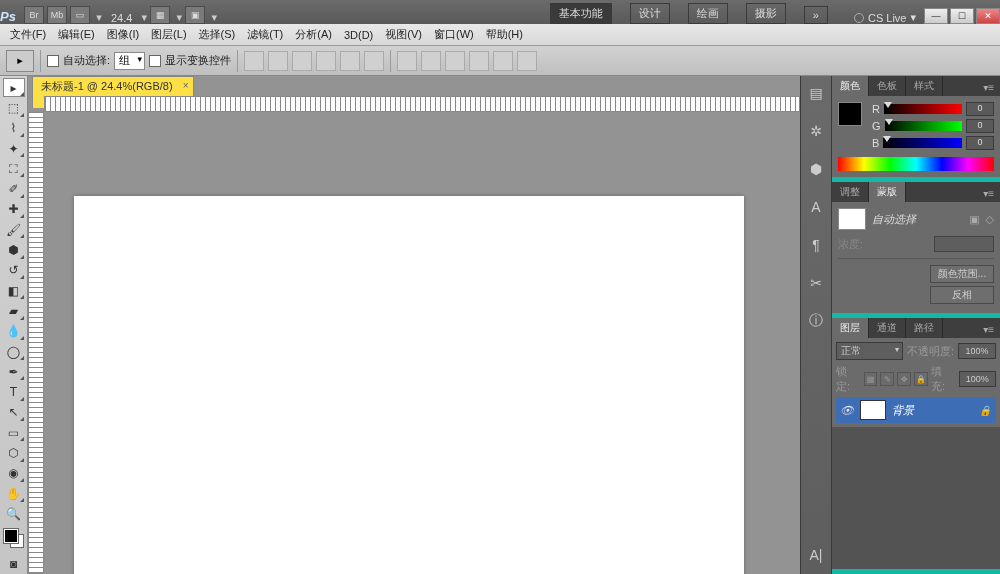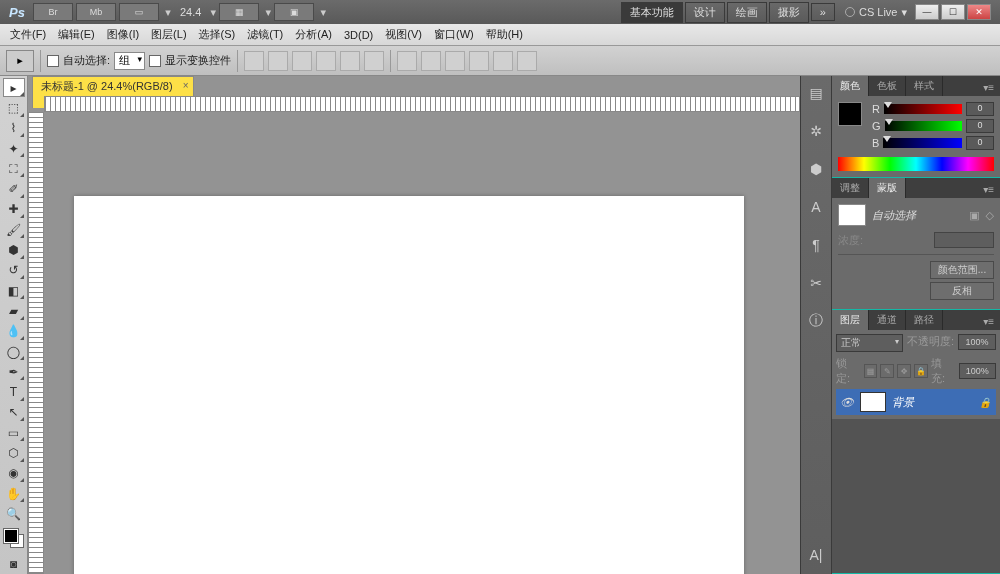--- a/index.html
+++ b/index.html
@@ -1,23 +1,23 @@
 <!DOCTYPE html>
 <html><head>
 <meta charset="utf-8">
 <style>
 *{box-sizing:border-box;margin:0;padding:0;font-family:"Microsoft YaHei",Arial,sans-serif;font-size:11px;user-select:none}
 body{width:1000px;height:574px;background:#939393;overflow:hidden;position:relative}
-.titlebar{height:24px;background:linear-gradient(#6b6b6b,#595959);display:flex;align-items:center;padding:0 9px;color:#ddd}
+.titlebar{height:24px;background:linear-gradient(#6b6b6b,#595959);display:flex;align-items:flex-end;padding:0 0;color:#ddd}
 .titlebar .ps-logo{font-weight:bold;font-size:13px;color:#c8e6ff;font-style:italic;margin-right:8px}
-.tb-ico{width:40px;height:18px;background:#7a7a7a;border:1px solid #4a4a4a;margin-right:3px;display:flex;align-items:center;justify-content:center;font-size:9px;color:#ddd}
+.tb-ico{width:20px;height:18px;background:#7a7a7a;border:1px solid #4a4a4a;margin-right:3px;display:flex;align-items:center;justify-content:center;font-size:9px;color:#ddd}
 .tb-dd{width:12px;display:flex;align-items:center;justify-content:center;color:#ccc}
 .tb-zoom{margin:0 6px;color:#ddd}
 .titlebar .spacer{flex:1}
-.workspace-btn{padding:2px 8px;border:1px solid #3a3a3a;margin-right:2px;color:#ddd;font-size:11px}
+.workspace-btn{padding:2px 8px;border:1px solid #3a3a3a;margin-right:18px;color:#ddd;font-size:11px}
 .workspace-btn.active{background:#3a3a3a}
 .cslive{margin:0 8px;color:#ddd;display:flex;align-items:center;gap:4px}
 .cslive .circ{width:10px;height:10px;border:1px solid #aaa;border-radius:50%}
 .winbtns{display:flex;gap:2px}
 .winbtn{width:24px;height:16px;border:1px solid #888;background:linear-gradient(#eee,#ccc);display:flex;align-items:center;justify-content:center;font-size:9px;color:#333}
 .winbtn.close{background:linear-gradient(#e88,#c44);color:#fff}
 .menubar{height:22px;background:linear-gradient(#e8e8e8,#d8d8d8);border-bottom:1px solid #999;display:flex;align-items:center;padding:0 4px}
 .menubar span{padding:2px 6px;color:#222;cursor:default}
 .optbar{height:30px;background:linear-gradient(#d2d2d2,#bfbfbf);border-bottom:1px solid #888;display:flex;align-items:center;padding:0 6px;gap:4px}
 .opt-tool{width:28px;height:22px;background:#ccc;border:1px solid #888;display:flex;align-items:center;justify-content:center}
@@ -40,41 +40,41 @@
 .doctab .x{position:absolute;right:4px;top:3px;font-size:10px;color:#666}
 .ruler-h{position:absolute;top:20px;left:16px;right:0;height:16px;background:#fff;border:1px solid #888;font-size:8px;color:#555;overflow:hidden}
 .ruler-h::before{content:"";position:absolute;inset:0;background:repeating-linear-gradient(90deg,#888 0,#888 1px,transparent 1px,transparent 5px)}
 .ruler-v{position:absolute;top:36px;left:0;width:16px;bottom:0;background:#fff;border:1px solid #888;font-size:8px;color:#555;overflow:hidden}
 .ruler-v::before{content:"";position:absolute;inset:0;background:repeating-linear-gradient(0deg,#888 0,#888 1px,transparent 1px,transparent 5px)}
 .canvas{position:absolute;top:120px;left:46px;width:670px;height:460px;background:#fff;box-shadow:0 0 4px rgba(0,0,0,.3)}
 .right-dock{width:200px;background:#535353;display:flex}
 .dock-strip{width:32px;background:linear-gradient(#6a6a6a,#5e5e5e);border-left:1px solid #3a3a3a;border-right:1px solid #3a3a3a;display:flex;flex-direction:column;align-items:center;padding-top:6px;gap:16px}
 .dock-ico{width:22px;height:22px;color:#ccc;display:flex;align-items:center;justify-content:center;font-size:14px}
 .panels{flex:1;display:flex;flex-direction:column;background:#535353}
-.panel{border-bottom:1px solid #14b8a6}
+.panel{border-bottom:5px solid #14b8a6}
 .ptabs{height:20px;background:#3e3e3e;display:flex;align-items:end}
 .ptab{padding:3px 8px;color:#aaa;font-size:10px;border-right:1px solid #2a2a2a}
 .ptab.active{background:#6b6b6b;color:#eee}
 .ptab-menu{margin-left:auto;padding:3px 6px;color:#aaa;font-size:10px}
 .pbody{background:#6b6b6b;padding:6px;color:#ddd;font-size:10px}
 .color-row{display:flex;align-items:center;gap:4px;margin-bottom:3px}
 .color-sw{width:24px;height:24px;background:#000;border:1px solid #888;margin-right:4px}
 .slider{flex:1;height:10px;position:relative}
 .slider.r{background:linear-gradient(90deg,#000,#f00)}
 .slider.g{background:linear-gradient(90deg,#000,#0f0)}
 .slider.b{background:linear-gradient(90deg,#000,#00f)}
 .slider .thumb{position:absolute;left:0;top:-2px;width:0;height:0;border-left:4px solid transparent;border-right:4px solid transparent;border-top:6px solid #ddd}
 .num-field{width:28px;height:14px;background:#5a5a5a;border:1px solid #3a3a3a;color:#ddd;text-align:center;font-size:9px}
 .spectrum{height:14px;margin-top:4px;background:linear-gradient(90deg,#f00,#ff0,#0f0,#0ff,#00f,#f0f,#f00)}
 .mask-sw{width:28px;height:22px;background:#fff;border:1px solid #888;margin-right:6px}
 .mask-row{display:flex;align-items:center;margin-bottom:6px}
 .mask-lbl{color:#888;width:30px}
 .mask-val{width:60px;height:16px;background:#5e5e5e;border:1px solid #444;margin-left:auto}
 .mask-btn{width:64px;height:18px;background:#6e6e6e;border:1px solid #4a4a4a;color:#ccc;text-align:center;font-size:10px;margin-left:auto;margin-bottom:3px;line-height:16px}
-.layer-opts{display:flex;align-items:flex-start;gap:4px;margin-bottom:4px}
+.layer-opts{display:flex;align-items:center;gap:4px;margin-bottom:4px}
 .layer-sel{flex:1;height:18px;background:#5e5e5e;border:1px solid #3a3a3a;padding:1px 4px;color:#ccc;font-size:10px;position:relative}
 .layer-sel::after{content:"▾";position:absolute;right:3px;top:2px;font-size:8px}
 .layer-pct{width:38px;height:16px;background:#5e5e5e;border:1px solid #3a3a3a;color:#ccc;text-align:center;font-size:9px;line-height:14px}
 .lock-row{display:flex;align-items:center;gap:3px;color:#999;font-size:10px;margin-bottom:3px}
 .lock-ico{width:14px;height:14px;border:1px solid #555;color:#999;display:flex;align-items:center;justify-content:center;font-size:8px}
 .layer-item{height:26px;background:#3d6db5;display:flex;align-items:center;padding:0 4px;gap:6px;color:#fff;font-style:italic}
 .eye{width:14px;height:14px;display:flex;align-items:center;justify-content:center;color:#ddd}
 .layer-thumb{width:26px;height:20px;background:#fff;border:1px solid #333}
 .lock-badge{margin-left:auto;color:#ddd;font-size:10px}
 </style>

